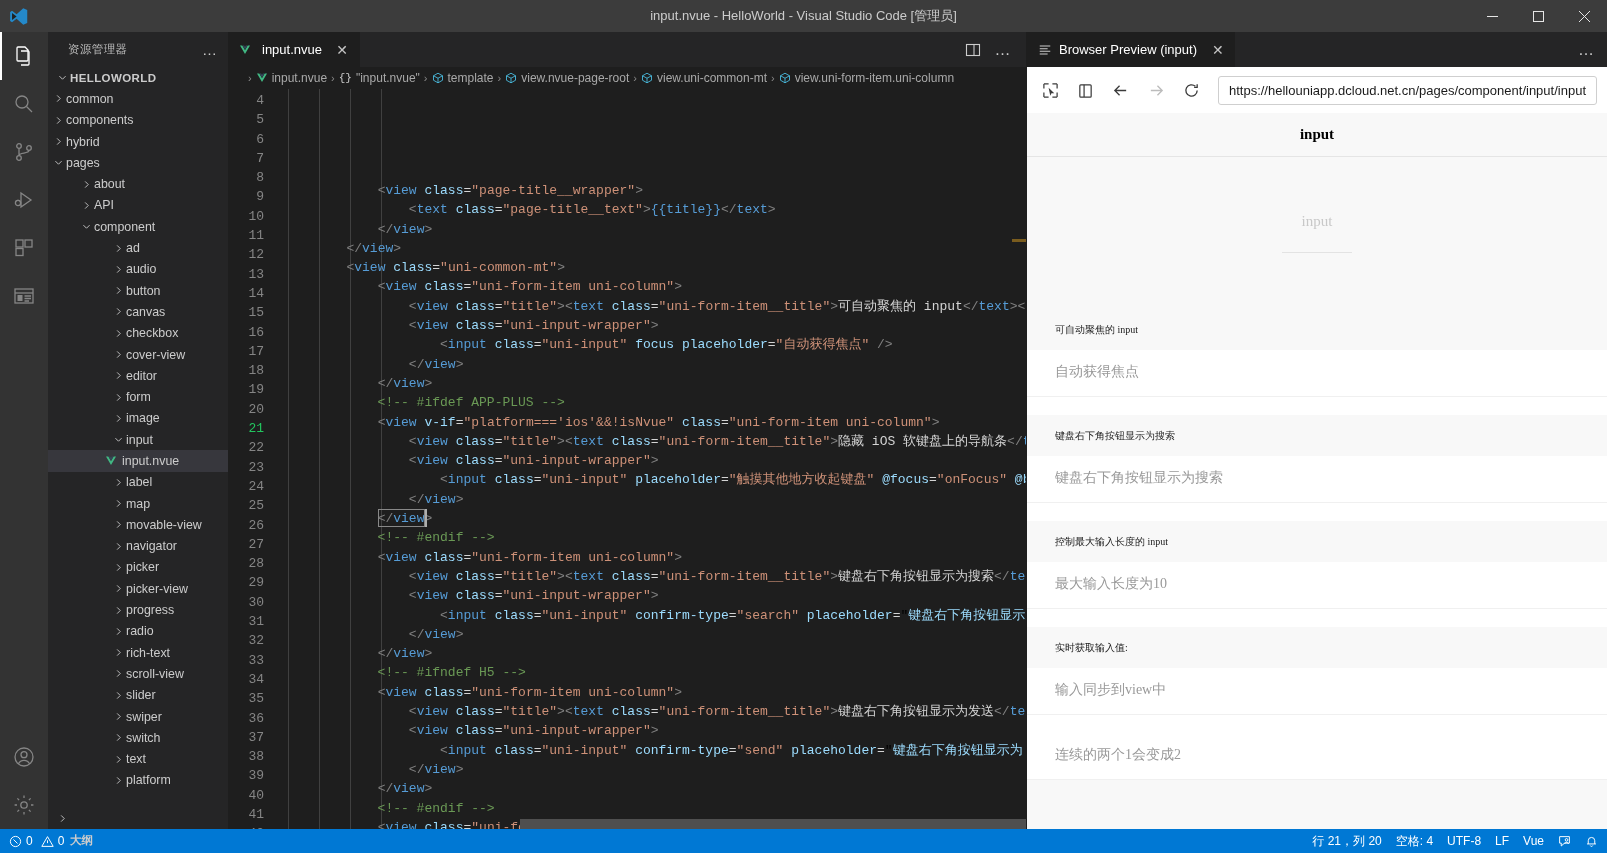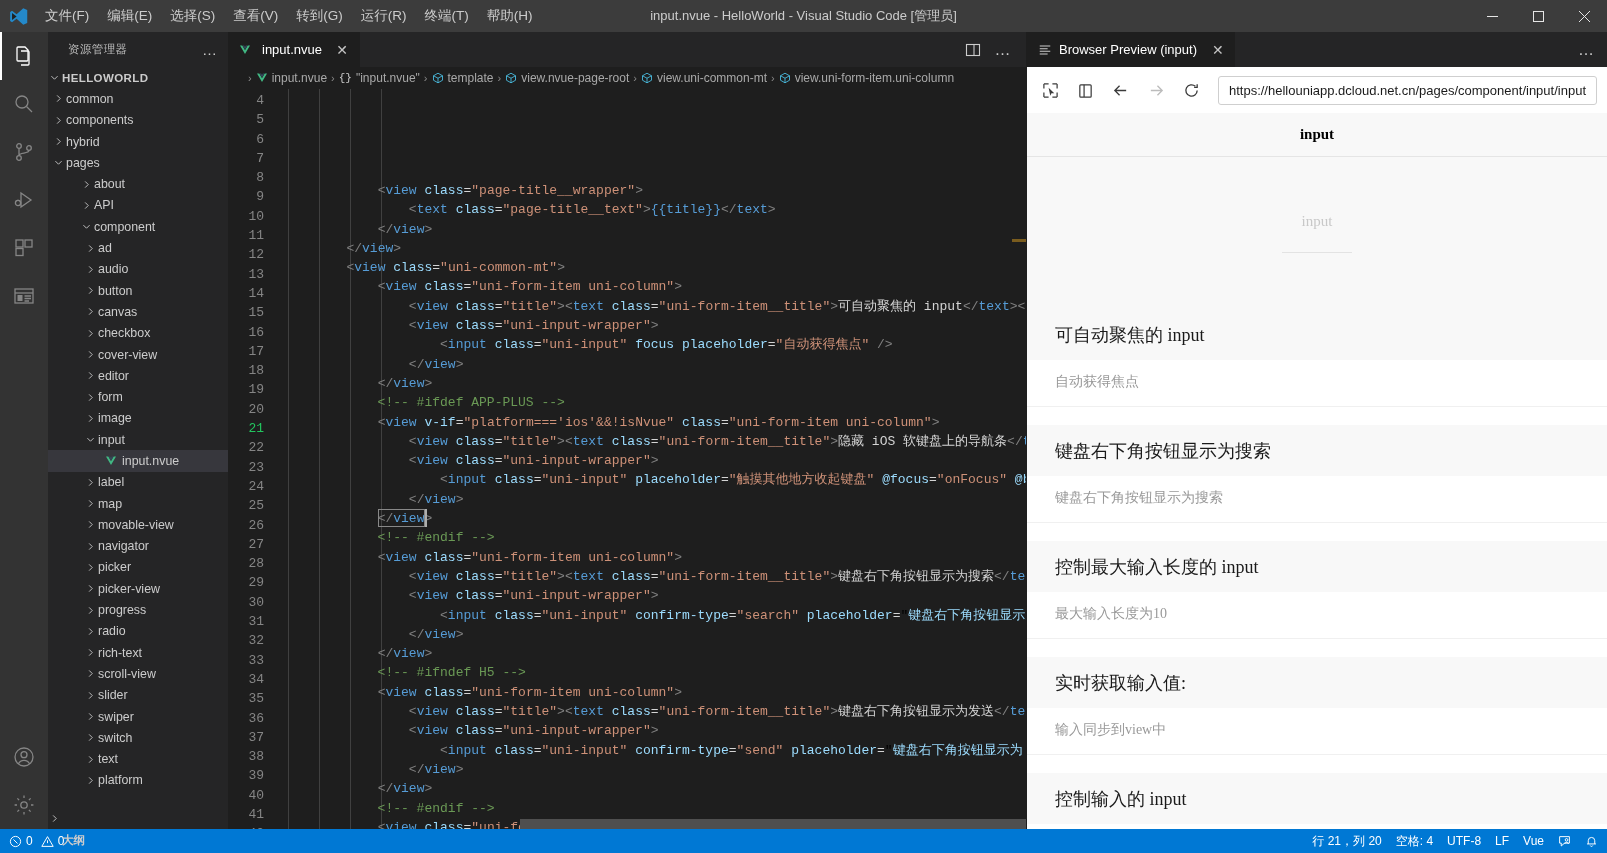--- a/index.html
+++ b/index.html
@@ -72,24 +72,24 @@
   }
   .row.selected { background: #37373d; }
   .row.selected::before {
     content:""; position:absolute; left:0; top:0; bottom:0; width:0; 
   }
   .chev { width: 12px; height: 12px; flex: 0 0 12px; margin-right: 2px; color: #cccccc; display:flex; align-items:center; justify-content:center;}
   .chev svg { width: 11px; height: 11px; }
   .row.root { font-size: 11.5px; font-weight: bold; letter-spacing: .4px; }
   .vue-icon { width: 14px; flex: 0 0 14px; margin-right: 4px; display:flex; align-items:center; justify-content:center; }
   .vue-icon svg { width: 12px; height: 12px; }
-  .indent0 { }
+  .indent0 { padding-left: 8px; }
   .indent1 { padding-left: 4px; }
   .indent2 { padding-left: 32px; }
-  .indent3 { padding-left: 36px; }
+  .indent3 { padding-left: 64px; }
   .indent4 { padding-left: 56px; }
   .bottom-section { flex: 0 0 21px; }
 
   
   .editorgroup { flex: 1 1 auto; display: flex; flex-direction: column; min-width: 0; background: #1e1e1e; }
   .tabsbar { height: 35px; background: #252526; display: flex; align-items: stretch; flex: 0 0 35px; }
   .tab {
     display: flex; align-items: center; padding: 0 10px; background: #1e1e1e;
     color: #ffffff; font-size: 13px; gap: 6px; position: relative; cursor: pointer;
     border-right: 1px solid #252526; min-width: 120px;
@@ -177,21 +177,21 @@
   .preview-body { flex: 1 1 auto; background: #f8f8f8; overflow: hidden; position: relative; }
   .pv-titlebar {
     height: 44px; background: #f8f8f8; border-bottom: 1px solid #e5e5e5;
     display:flex; align-items:center; justify-content:center;
     font-size: 15px; font-weight: bold; color: #000; font-family: "Liberation Serif", serif;
   }
   .pv-hero { height: 152px; display:flex; flex-direction:column; align-items:center; justify-content:center; background:#f8f8f8;}
   .pv-hero .ph { color: #c8c8c8; font-size: 15px; font-family: "Liberation Serif", serif; }
   .pv-hero .line { width: 70px; height: 1px; background: #e3e3e3; margin-top: 22px; }
   .pv-section-title {
-    padding: 14px 28px 13px 28px; font-size: 18px; color: #1a1a1a; background:#f8f8f8;
+    padding: 14px 28px 13px 28px; font-size: 10px; color: #1a1a1a; background:#f8f8f8;
     font-family: "Liberation Serif", serif;
   }
   .pv-input {
     padding: 13px 28px 15px 28px; font-size: 14px; color: #999999; background:#ffffff;
     border-bottom: 1px solid #f0f0f0; font-family: "Liberation Serif", serif;
   }
   .pv-gap { height: 18px; background: #ffffff; }
 
   
   .statusbar {
@@ -207,30 +207,20 @@
 
 <div class="app">
 
   <div class="titlebar">
     <div class="vs-logo">
       <svg viewBox="0 0 100 100">
           <path fill="#2489ca" d="M75 6 96 16v68L75 94 40 62 16 80 6 74V26l10-6 24 18z"></path>
           <path fill="#1f1f1f" d="M40 50 16 32v36z"></path>
         </svg>
     </div>
-    <div class="menubar" id="menubar">
-        <div class="menu-item">文件(F)</div>
-        <div class="menu-item">编辑(E)</div>
-        <div class="menu-item">选择(S)</div>
-        <div class="menu-item">查看(V)</div>
-        <div class="menu-item">转到(G)</div>
-        <div class="menu-item">运行(R)</div>
-        <div class="menu-item">终端(T)</div>
-        <div class="menu-item">帮助(H)</div>
-      </div>
     <div class="win-title">input.nvue - HelloWorld - Visual Studio Code [管理员]</div>
     <div class="win-controls">
       <div class="win-btn">
         <svg viewBox="0 0 11 11">
             <rect x="0" y="5" width="11" height="1" fill="currentColor"></rect>
           </svg>
       </div>
       <div class="win-btn">
         <svg viewBox="0 0 11 11">
             <rect x="0.5" y="0.5" width="10" height="10" fill="none" stroke="currentColor"></rect>
@@ -791,21 +781,20 @@
             <div class="pv-gap"></div>
             <div class="pv-section-title">键盘右下角按钮显示为搜索</div>
             <div class="pv-input">键盘右下角按钮显示为搜索</div>
             <div class="pv-gap"></div>
             <div class="pv-section-title">控制最大输入长度的 input</div>
             <div class="pv-input">最大输入长度为10</div>
             <div class="pv-gap"></div>
             <div class="pv-section-title">实时获取输入值:</div>
             <div class="pv-input">输入同步到view中</div>
             <div class="pv-gap"></div>
-            <div class="pv-section-title">控制输入的 input</div>
             <div class="pv-input">连续的两个1会变成2</div>
           </div>
       </div>
     </div>
   </div>
 
   <div class="statusbar">
     <div class="sb-item">
       <span style="display:flex;">
         <svg viewBox="0 0 16 16" fill="none" stroke="currentColor" stroke-width="1.2">

